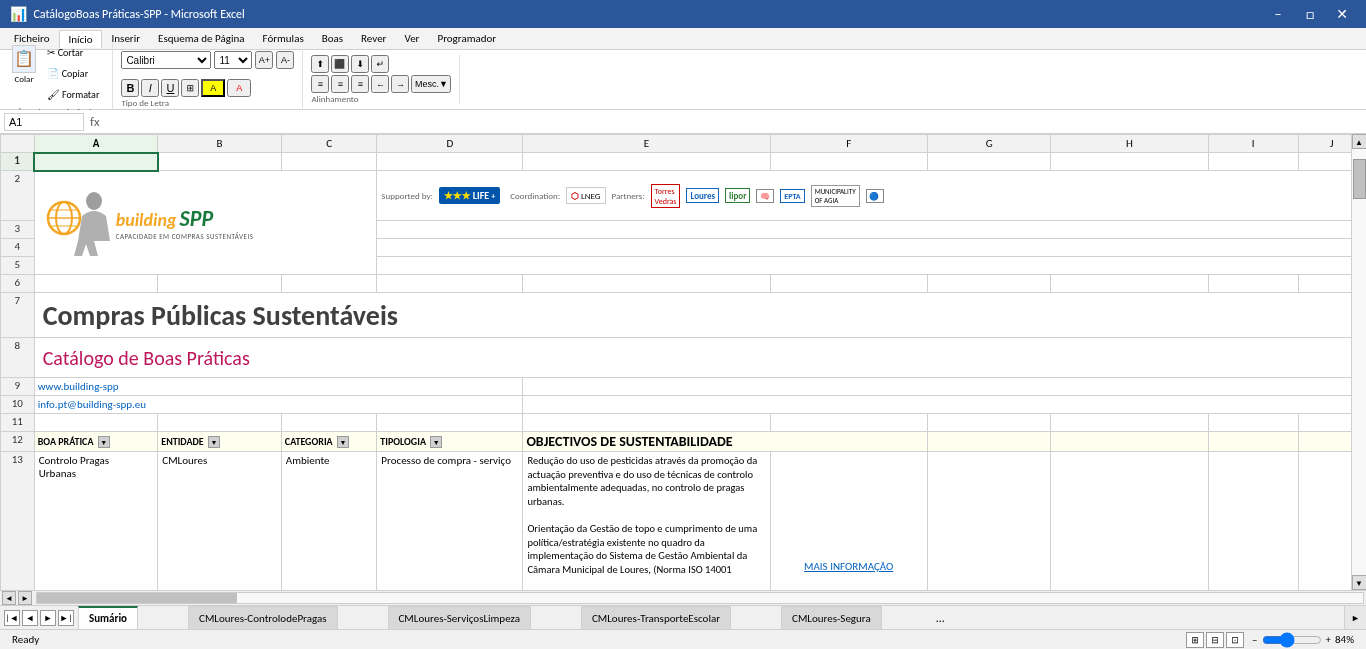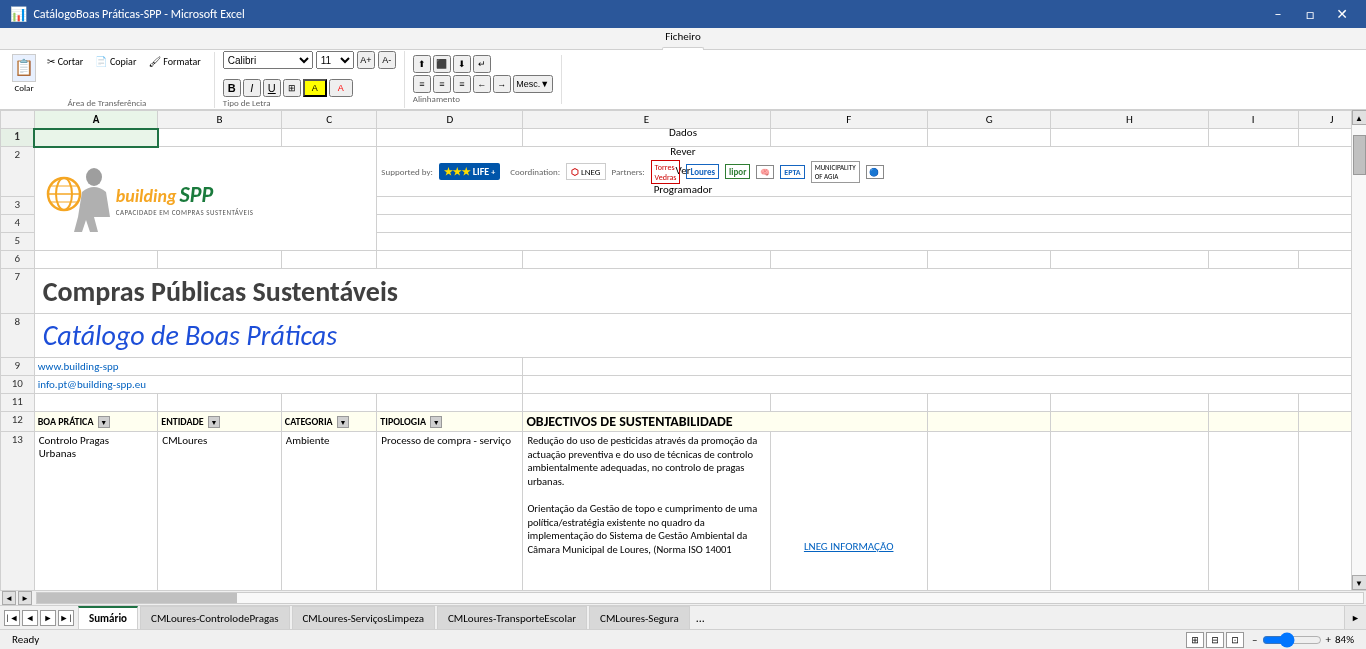--- a/index.html
+++ b/index.html
@@ -25,21 +25,20 @@
     
     .ribbon {
       background: #f3f3f3;
       border-bottom: 1px solid #d0d0d0;
       height: 22px;
       display: flex;
       align-items: center;
       padding: 0 6px;
       gap: 2px;
       font-size: 11px;
-      flex-direction: column;
     }
     .ribbon-tab {
       padding: 2px 8px;
       cursor: pointer;
       border-radius: 2px 2px 0 0;
     }
     .ribbon-tab.active { background: #fff; border: 1px solid #d0d0d0; border-bottom: none; }
 
     
     .formula-bar {
@@ -172,20 +171,21 @@
       justify-content: center;
       border: 1px solid #999;
       background: #fff;
       cursor: pointer;
       font-size: 9px;
     }
     .sheet-tabs {
       display: flex;
       align-items: stretch;
       flex: 1;
+      gap: 48px;
     }
     .sheet-tab {
       padding: 0 10px;
       border: 1px solid #d0d0d0;
       border-bottom: none;
       background: #d8d8d8;
       cursor: pointer;
       display: flex;
       align-items: center;
       font-size: 11px;
@@ -294,34 +294,34 @@
       <div class="title-btn close">✕</div>
     </div>
   </div>
 
   <div class="ribbon">
     <div class="ribbon-tab">Ficheiro</div>
     <div class="ribbon-tab active">Início</div>
     <div class="ribbon-tab">Inserir</div>
     <div class="ribbon-tab">Esquema de Página</div>
     <div class="ribbon-tab">Fórmulas</div>
-    <div class="ribbon-tab">Dados</div>
+    <div class="ribbon-tab">Boas</div>
     <div class="ribbon-tab">Rever</div>
     <div class="ribbon-tab">Ver</div>
     <div class="ribbon-tab">Programador</div>
   </div>
 
   <div style="background:#fff;border-bottom:1px solid #d0d0d0;height:60px;display:flex;align-items:center;padding:0 8px;gap:4px;">
     <div style="display:flex;flex-direction:column;align-items:center;border-right:1px solid #e0e0e0;padding-right:8px;margin-right:4px;gap:2px;">
       <div style="display:flex;gap:2px;">
         <div style="display:flex;flex-direction:column;align-items:center;cursor:pointer;padding:2px 4px;">
           <div style="width:24px;height:28px;background:#e8f0fe;border:1px solid #ccc;display:flex;align-items:center;justify-content:center;font-size:16px;">📋</div>
           <span style="font-size:9px;">Colar</span>
         </div>
-        <div style="display:flex;flex-direction:row;gap:2px;">
+        <div style="display:flex;flex-direction:column;gap:2px;">
           <div style="font-size:10px;padding:2px 4px;cursor:pointer;border:1px solid transparent;">✂ Cortar</div>
           <div style="font-size:10px;padding:2px 4px;cursor:pointer;border:1px solid transparent;">📄 Copiar</div>
           <div style="font-size:10px;padding:2px 4px;cursor:pointer;border:1px solid transparent;">🖌 Formatar</div>
         </div>
       </div>
       <span style="font-size:9px;color:#666;">Área de Transferência</span>
     </div>
     <div style="display:flex;flex-direction:column;border-right:1px solid #e0e0e0;padding-right:8px;margin-right:4px;">
       <div style="display:flex;align-items:center;gap:3px;margin-bottom:10px;">
         <select style="font-size:10px;height:18px;width:90px;"><option>Calibri</option></select>
@@ -351,20 +351,25 @@
         <button style="font-size:9px;height:18px;width:18px;">≡</button>
         <button style="font-size:9px;height:18px;width:18px;">≡</button>
         <button style="font-size:9px;height:18px;width:18px;">←</button>
         <button style="font-size:9px;height:18px;width:18px;">→</button>
         <button style="font-size:9px;height:18px;width:40px;">Mesc.▼</button>
       </div>
       <span style="font-size:9px;color:#666;">Alinhamento</span>
     </div>
   </div>
 
+  <div class="formula-bar">
+    <input class="name-box" type="text" value="A1" style="">
+    <span style="font-size:13px;color:#666;padding:0 2px;">fx</span>
+    <input class="formula-input" type="text" value="" style="">
+  </div>
 
   <div class="grid-wrapper" style="position:relative;flex:1;overflow:hidden;">
     <table class="grid">
       <colgroup>
         <col class="col-row-num">
         <col class="col-a">
         <col class="col-b">
         <col class="col-c">
         <col class="col-d">
         <col class="col-e">
@@ -499,21 +504,21 @@
         <tr style="height:45px;">
           <td class="row-num-col">7</td>
           <td colspan="10" style="vertical-align:middle;padding:4px 8px;">
             <span style="font-size:28px;font-weight:bold;color:#404040;">Compras Públicas Sustentáveis</span>
           </td>
         </tr>
 
         <tr style="height:40px;">
           <td class="row-num-col">8</td>
           <td colspan="10" style="vertical-align:middle;padding:4px 8px;">
-            <span style="font-size:28px;color:#1d4ed8;font-style:italic;">Catálogo de Boas Práticas</span>
+            <span style="font-size:20px;color:#be185d;">Catálogo de Boas Práticas</span>
           </td>
         </tr>
 
         <tr class="row-1">
           <td class="row-num-col">9</td>
           <td colspan="4" style="color:#0563c1;font-size:11px;vertical-align:middle;">
             <span>www.building-spp</span>
           </td>
           <td colspan="6"></td>
         </tr>
@@ -578,21 +583,21 @@
           <td style="vertical-align:top;font-size:11px;padding:2px 4px;">
             <span>Ambiente</span>
           </td>
           <td style="vertical-align:top;font-size:11px;padding:2px 4px;">
             <span>Processo de compra - serviço</span>
           </td>
           <td style="vertical-align:top;font-size:10.5px;padding:2px 4px;white-space:normal;line-height:1.3;">
             <span>Redução do uso de pesticidas através da promoção da actuação preventiva e do uso de técnicas de controlo ambientalmente adequadas, no controlo de pragas urbanas.<br><br>Orientação da Gestão de topo e cumprimento de uma política/estratégia existente no quadro da implementação do Sistema de Gestão Ambiental da Câmara Municipal de Loures, (Norma ISO 14001</span>
           </td>
           <td style="vertical-align:middle;text-align:center;padding:2px 4px;">
-            <span class="mais-info-link">LNEG INFORMAÇÃO</span>
+            <span class="mais-info-link">MAIS INFORMAÇÃO</span>
           </td>
           <td></td>
           <td></td>
           <td></td>
           <td></td>
         </tr>
 
       </tbody>
     </table>
 

